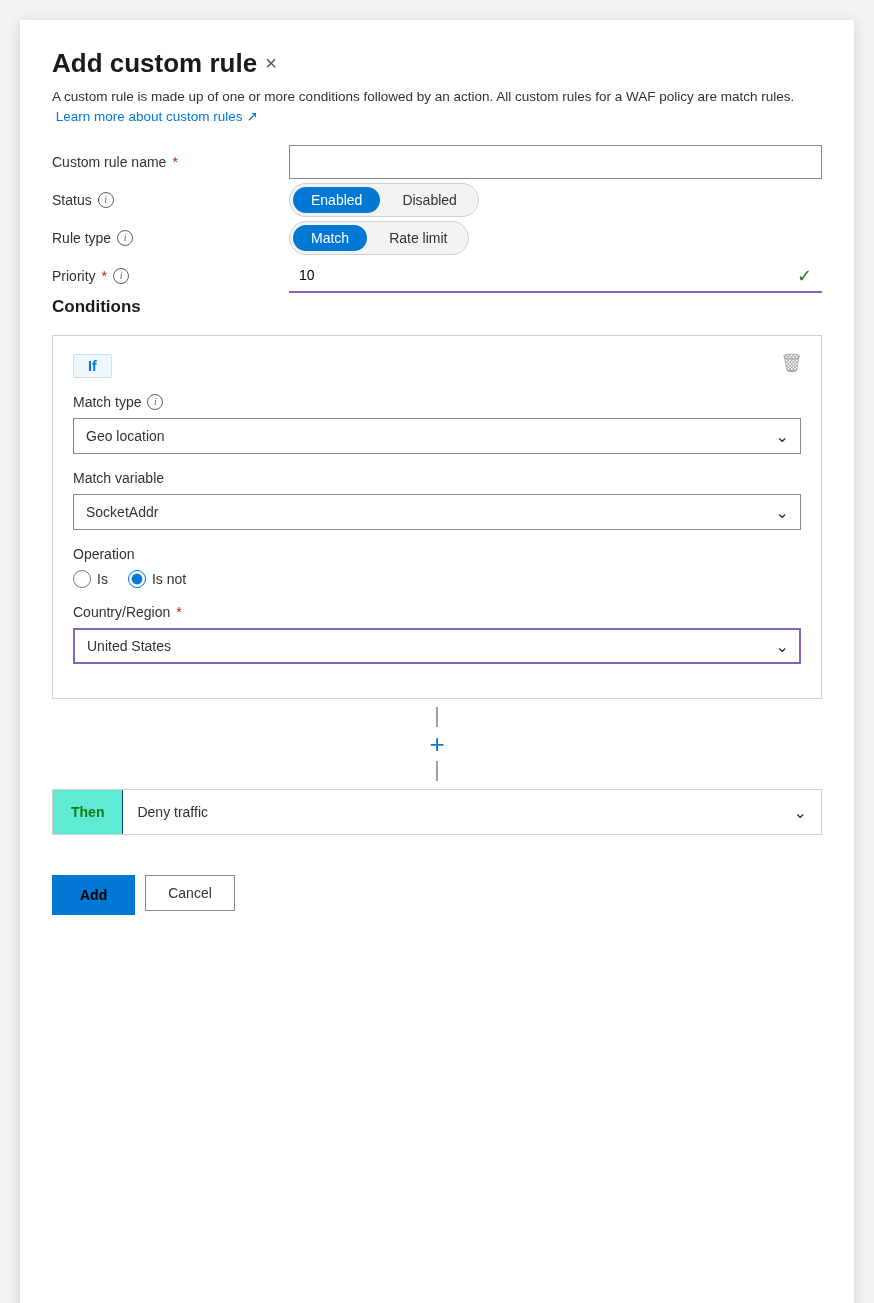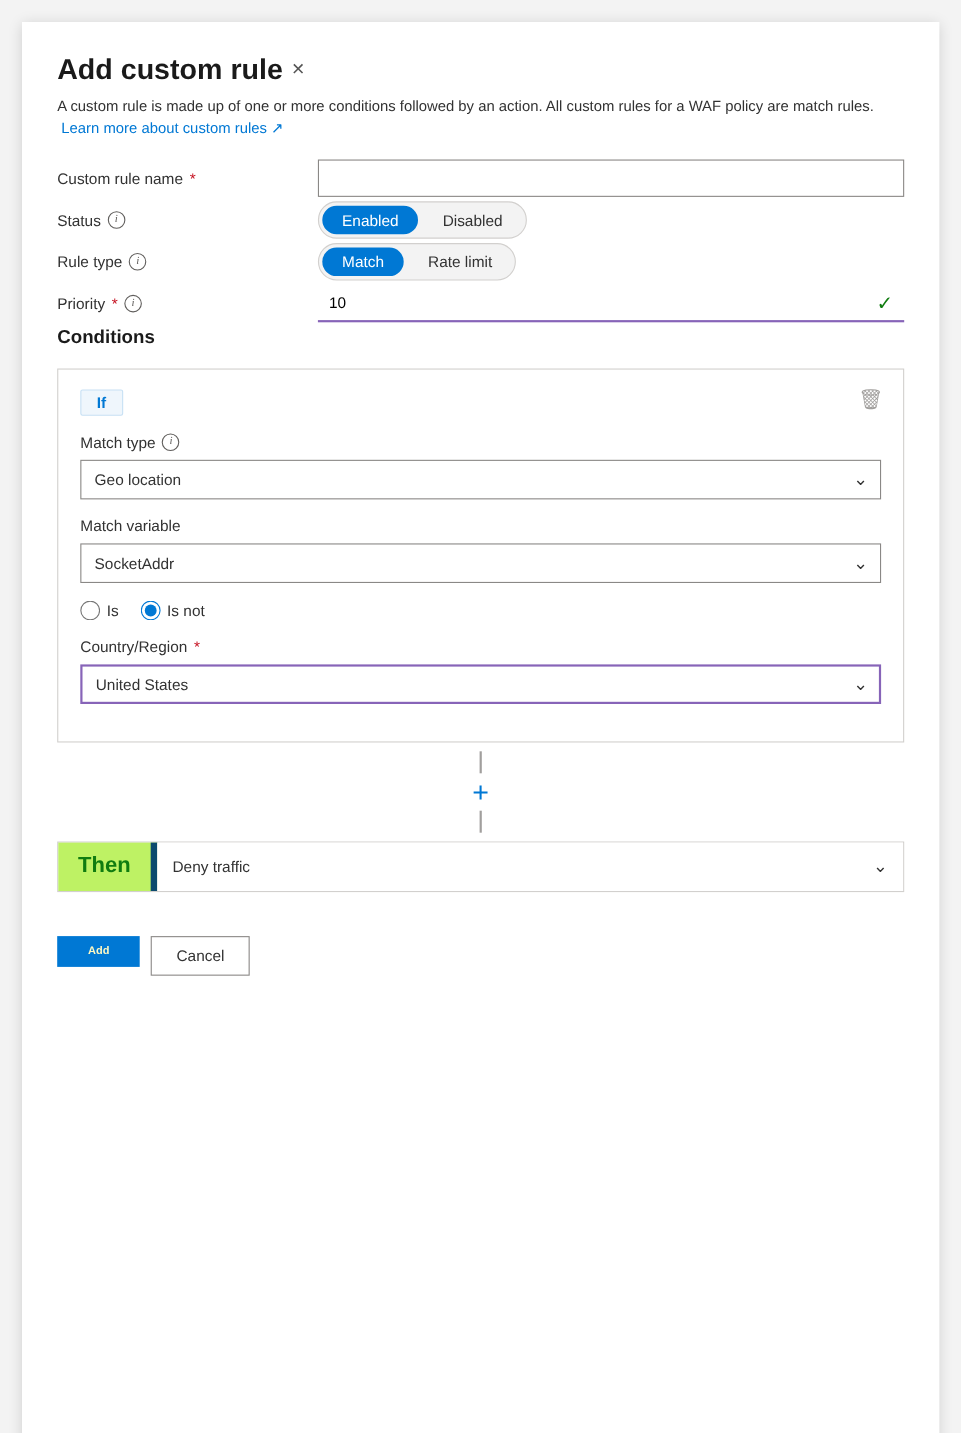--- a/index.html
+++ b/index.html
@@ -257,27 +257,27 @@
     }
     
     .then-row {
       display: flex;
       align-items: center;
       gap: 0;
       border: 1px solid #d2d0ce;
       margin-top: 0;
     }
     .then-badge {
-      background: #bef264;
+      background: #5eead4;
       color: #107c10;
       font-weight: 600;
-      font-size: 20px;
+      font-size: 14px;
       padding: 10px 18px;
       white-space: nowrap;
-      border-right: 6px solid #0c4a6e;
+      border-right: 1px solid #0c4a6e;
       min-height: 44px;
       display: flex;
       align-items: center;
     }
     .then-select-wrap {
       flex: 1;
       position: relative;
     }
     .then-select {
       width: 100%;
@@ -292,27 +292,27 @@
       height: 44px;
     }
     
     .footer {
       margin-top: 40px;
       display: flex;
       gap: 10px;
     }
     .btn-primary {
       background: #0078d4;
-      color: #fef9c3;
+      color: #000000;
       border: none;
       padding: 8px 28px;
-      font-size: 10px;
+      font-size: 14px;
       font-weight: 600;
       cursor: pointer;
-      height: 28px;
+      height: 40px;
     }
     .btn-secondary {
       background: #fff;
       color: #323232;
       border: 1px solid #8a8886;
       padding: 8px 22px;
       font-size: 14px;
       cursor: pointer;
       height: 36px;
     }
@@ -422,20 +422,21 @@
     </div>
     <div class="select-wrap">
       <select class="select-box">
         <option>SocketAddr</option>
       </select>
       <span class="select-arrow">⌄</span>
     </div>
 
     
     <div class="operation-section">
+      <div class="operation-title">Operation</div>
       <div class="operation-row">
         <label class="radio-label">
           <input type="radio" class="radio-input" name="operation" style="">
           <span>Is</span>
         </label>
         <label class="radio-label">
           <input type="radio" class="radio-input" name="operation" checked="" style="">
           <span>Is not</span>
         </label>
       </div>

